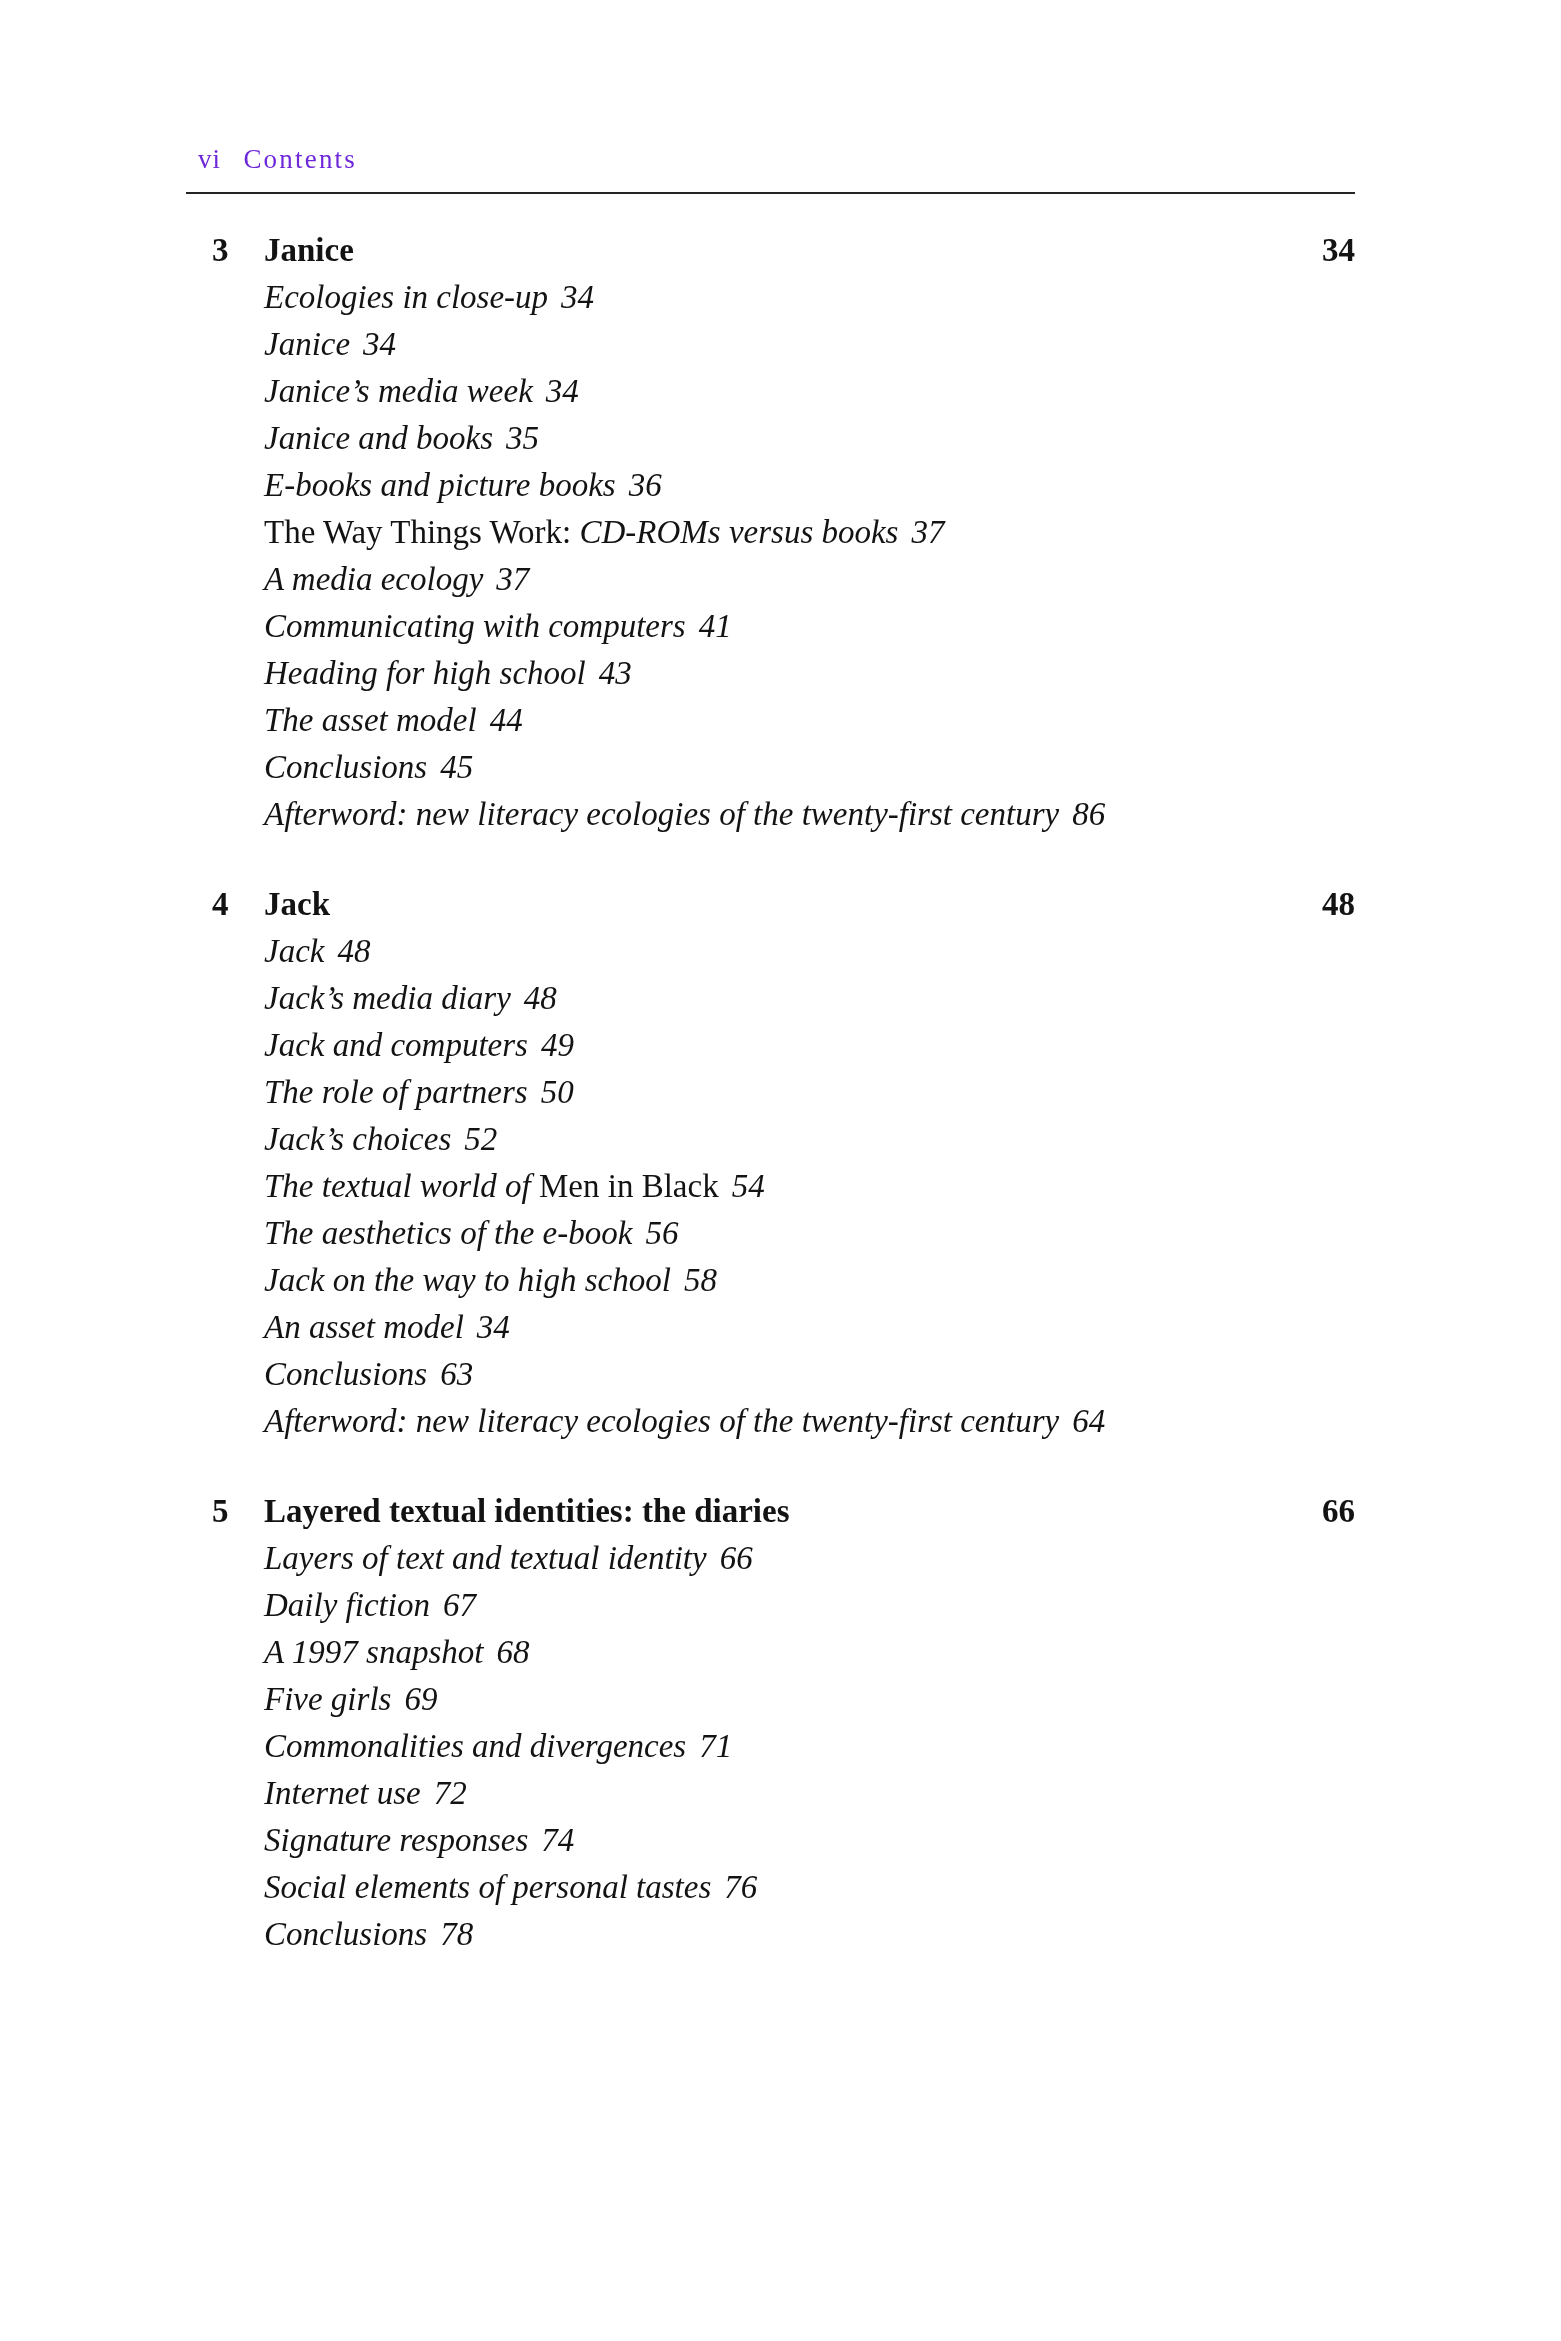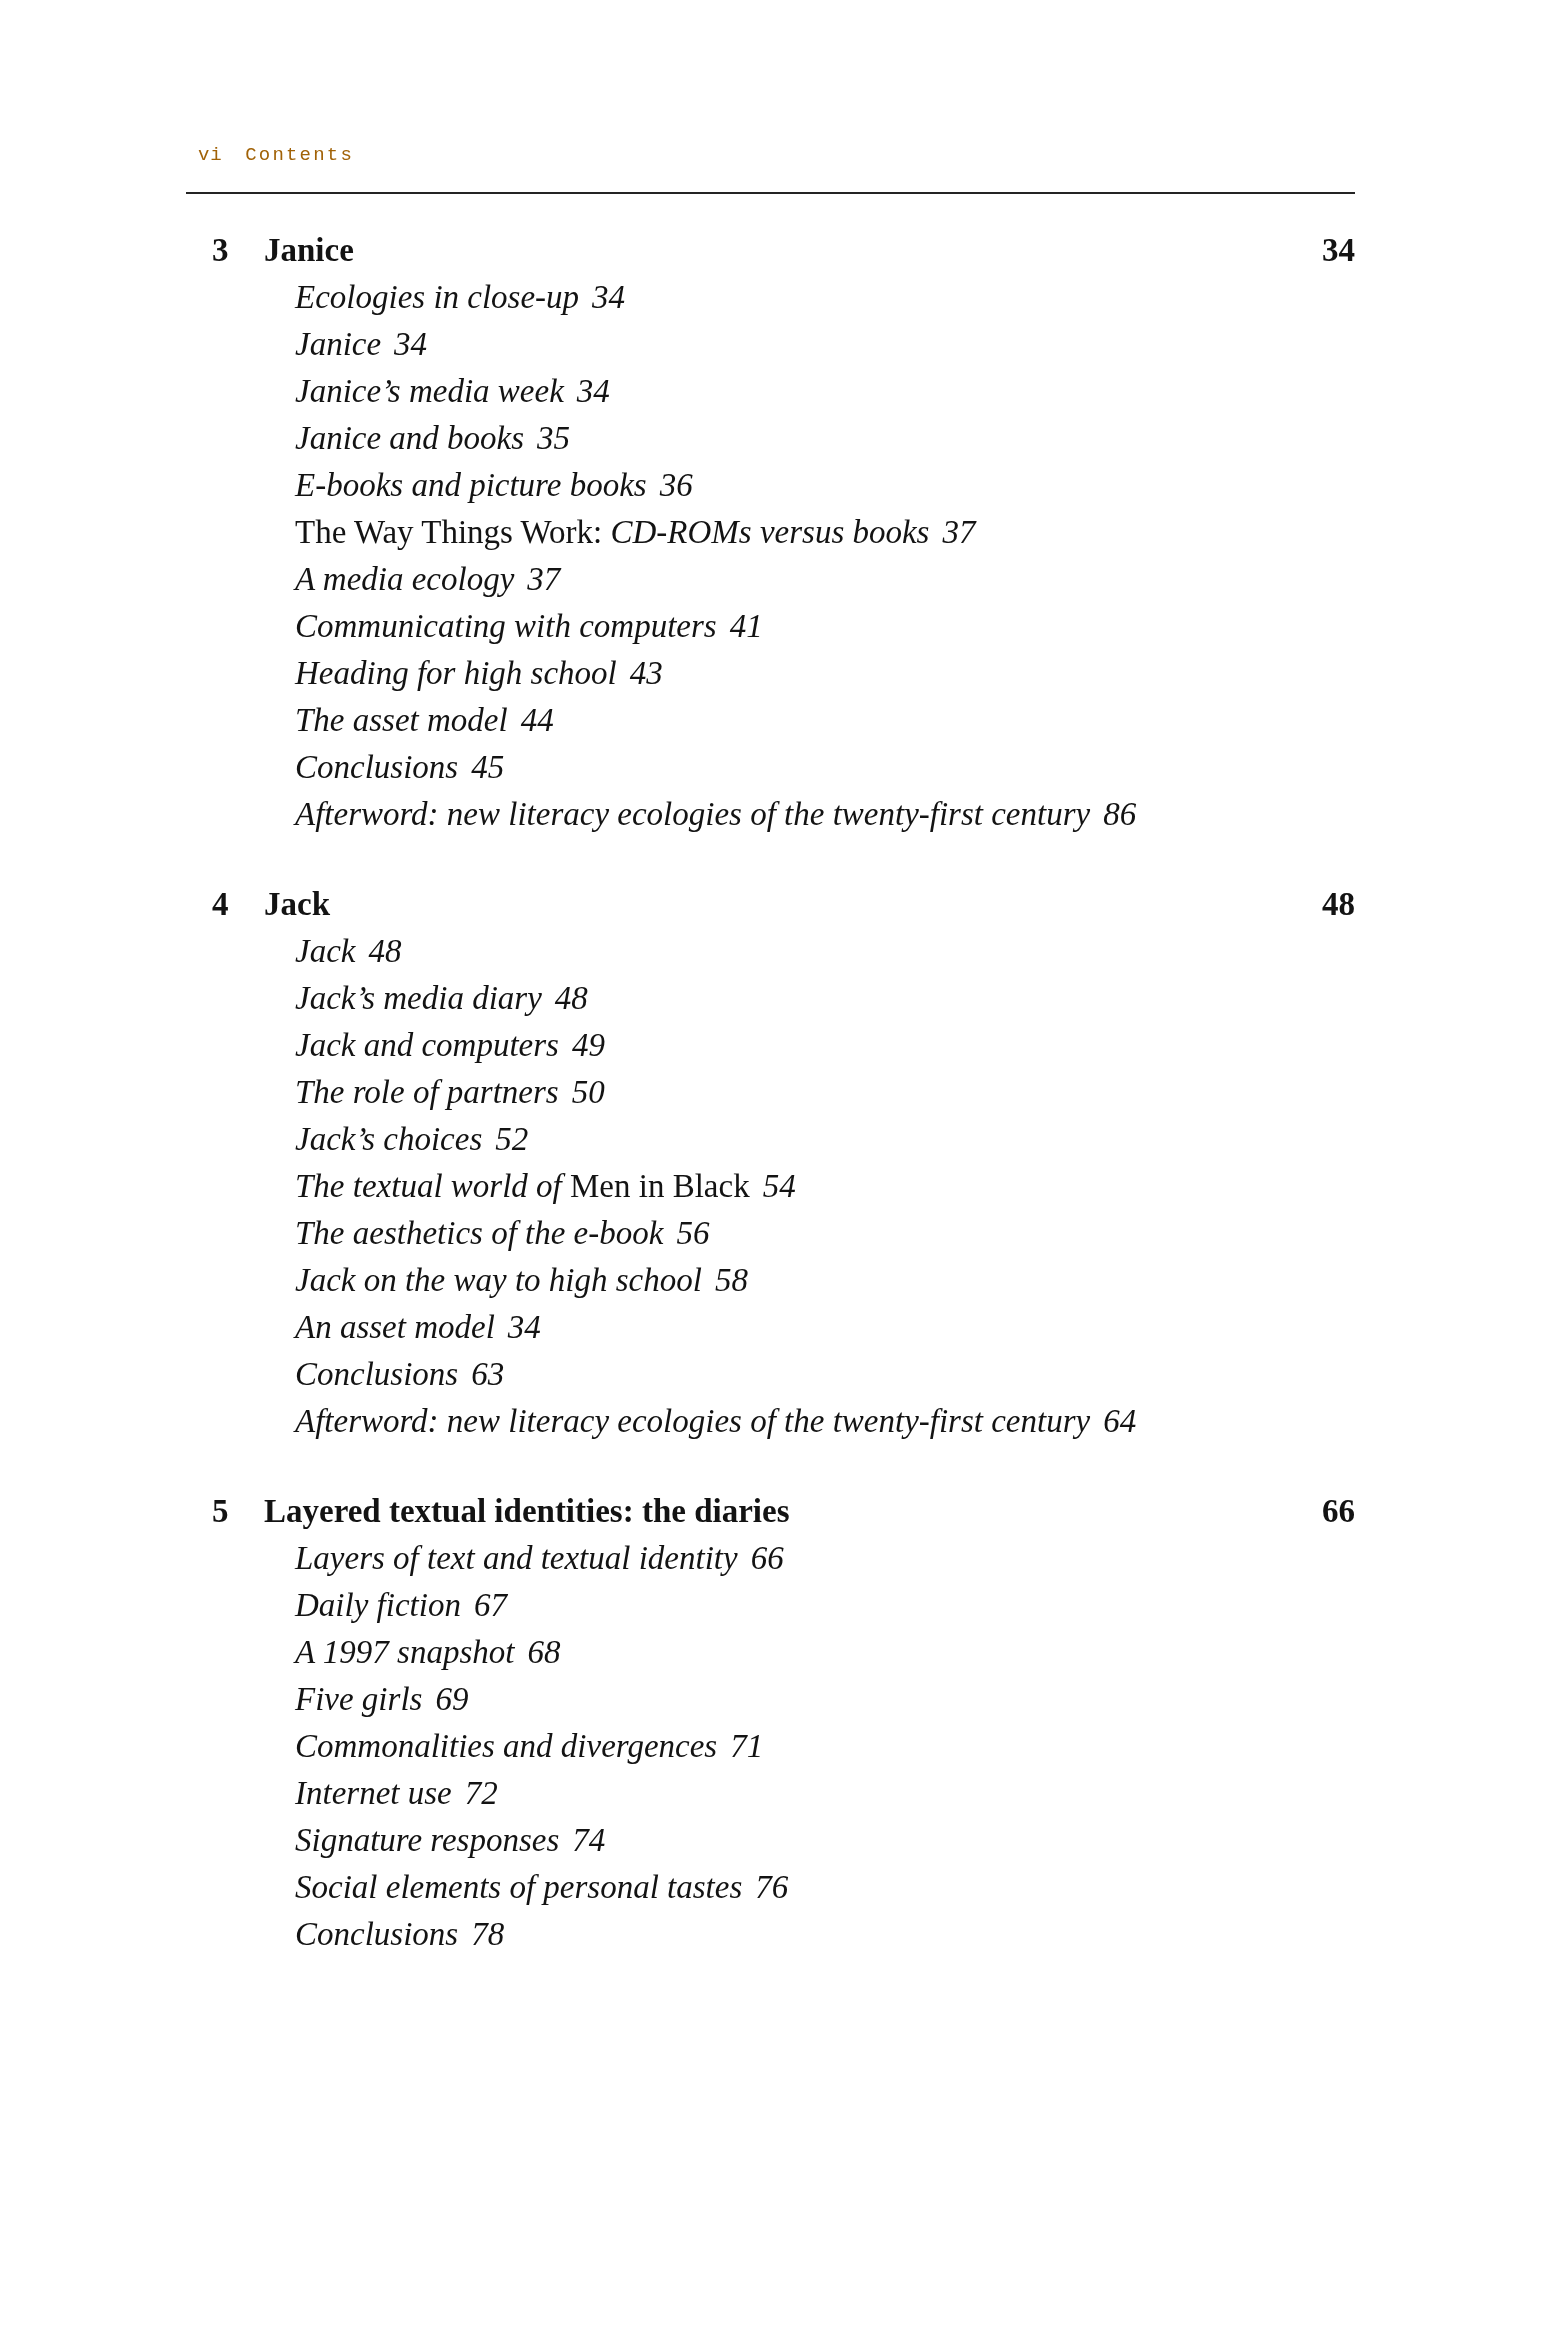--- a/index.html
+++ b/index.html
@@ -9,23 +9,23 @@
     height: 2342px;
     position: relative;
     font-family: "Liberation Serif", serif;
     color: #131313;
     overflow: hidden;
   }
   .page-header {
     position: absolute;
     left: 198px;
     top: 144px;
-    font-family: Liberation Mono, monospace;
-    font-size: 19px;
-    color: #a16207;
+    font-family: Liberation Serif, serif;
+    font-size: 27px;
+    color: #6d28d9;
   }
   .folio { margin-right: 22.6px; letter-spacing: 0.9px; }
   .header-title { letter-spacing: 2.2px; }
   .rule {
     position: absolute;
     left: 186px;
     top: 192px;
     width: 1169px;
     border-top: 2.6px solid #242424;
   }
@@ -42,21 +42,21 @@
     display: flex;
     font-weight: bold;
   }
   .ch-num { width: 52px; flex: 0 0 52px; }
   .ch-title { flex: 1 1 auto; }
   .ch-page { flex: 0 0 auto; text-align: right; }
   .entries {
     list-style: none;
     margin-left: 52px;
   }
-  .entry { white-space: normal; margin-left: 31px; }
+  .entry { white-space: normal; }
   .entry-text .ital { font-style: italic; }
   .entry-text .roman { font-style: normal; }
   .entry-page { font-style: italic; margin-left: 13px; }
 </style>
 </head>
 <body>
 
 <div class="page">
 
   <header class="page-header">

